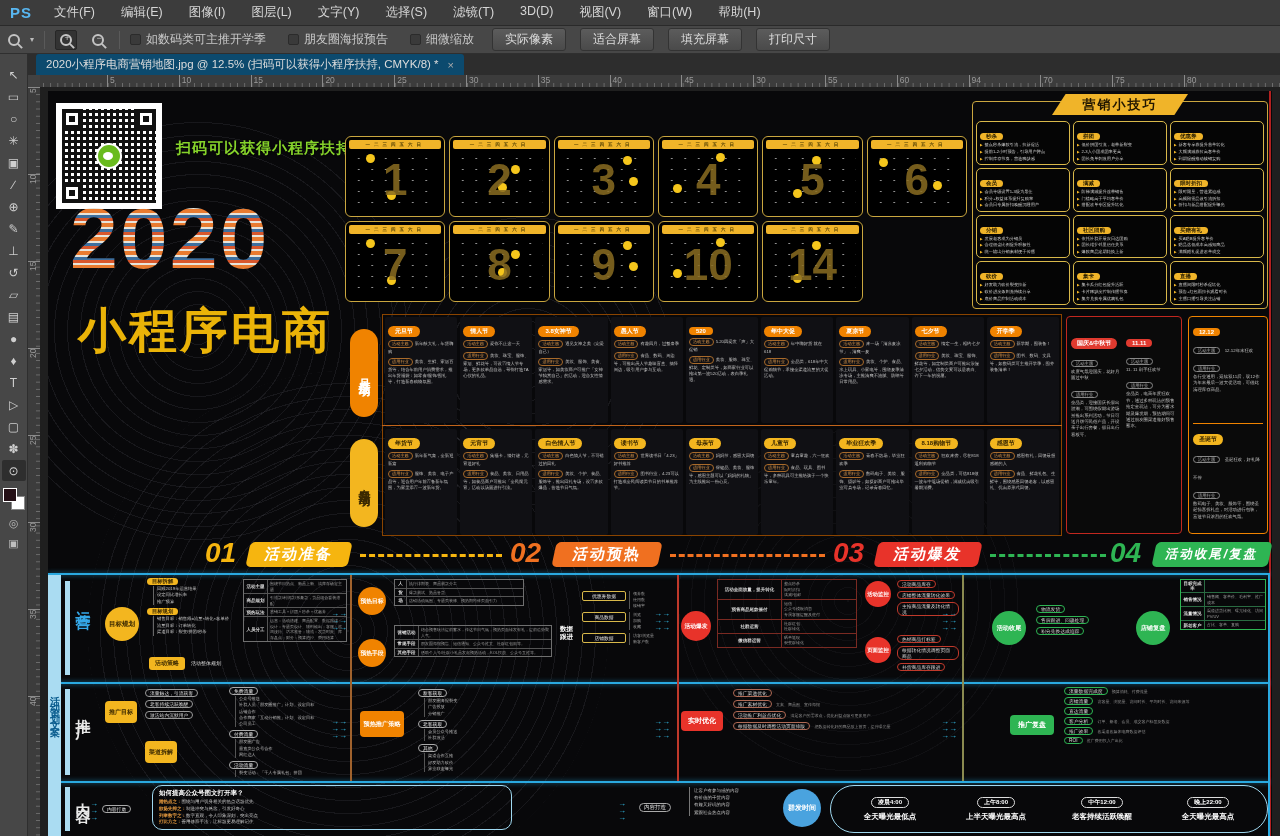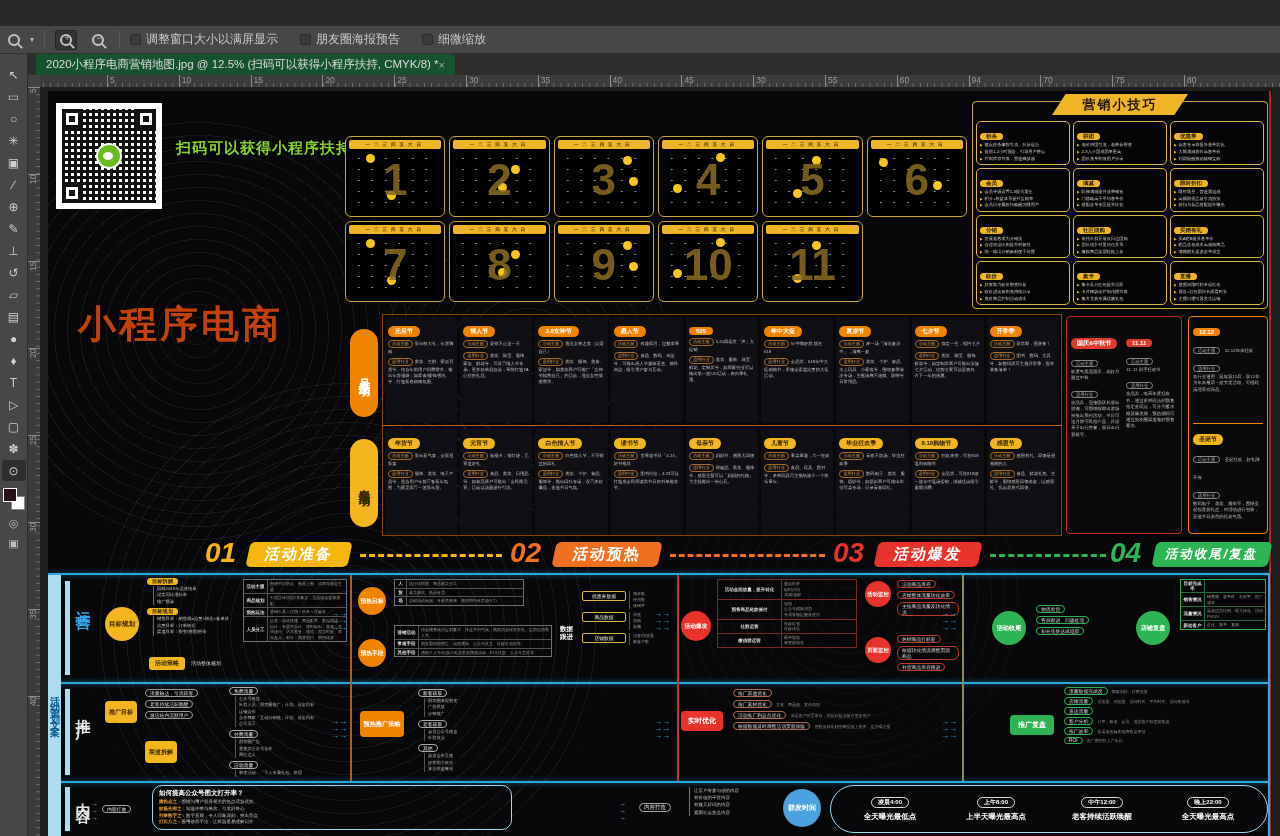--- a/index.html
+++ b/index.html
@@ -16,21 +16,21 @@
   .magsign{position:absolute;left:1px;top:-3px;font-size:9px;color:#c4c4c4;width:8px;text-align:center}
   .caret{color:#bbb;font-size:8px}
   .vdiv{width:1px;height:18px;background:#5a5a5a}
   .zbtn{width:22px;height:20px;display:flex;align-items:center;justify-content:center;border-radius:2px}
   .zbtn.active{background:#333;border:1px solid #262626}
   .chk{display:flex;align-items:center;gap:5px}
   .chkbox{width:11px;height:11px;background:#3a3a3a;border:1px solid #2b2b2b;border-radius:2px}
   .chklabel{color:#c9c9c9;font-size:12px}
   .obtn{background:linear-gradient(#5c5c5c,#4a4a4a);border:1px solid #333;border-radius:3px;color:#ddd;font-size:12px;padding:2px 12px}
   #tabbar{position:absolute;left:28px;top:54px;width:1252px;height:21px;background:#2d2d2d}
-  #tab{position:absolute;left:8px;top:0;height:21px;background:#14532d;border-radius:3px 3px 0 0;display:flex;align-items:center;padding:0 10px;max-width:470px}
+  #tab{position:absolute;left:8px;top:0;height:21px;background:#0c4a6e;border-radius:3px 3px 0 0;display:flex;align-items:center;gap:9px;padding:0 10px;max-width:470px}
   #tabtitle{color:#dcdcdc;font-size:11.5px;white-space:nowrap}
   #tabclose{color:#aaa;font-size:11px}
   #rulertop{position:absolute;left:40px;top:75px;width:1240px;height:12px;background:#3c3c3c;display:flex;padding-left:67px;overflow:hidden;background-image:repeating-linear-gradient(90deg,#6e6e6e 0 1px,transparent 1px 7.2px);background-size:7.2px 4px;background-position:3px bottom;background-repeat:repeat-x}
   .rt{width:71.8px;flex:none;color:#9a9a9a;font-size:8.5px;border-left:1px solid #8a8a8a;padding-left:2px;line-height:10px}
   #rulerleft{position:absolute;left:28px;top:87px;width:12px;height:749px;background:#3c3c3c;background-image:repeating-linear-gradient(180deg,#6e6e6e 0 1px,transparent 1px 7.2px);background-size:4px 7.2px;background-repeat:repeat-y;background-position:right top;overflow:hidden}
   .rl{height:83px;color:#9a9a9a;font-size:8.5px;writing-mode:vertical-rl;transform:rotate(180deg);text-align:right;border-bottom:1px solid #8a8a8a;width:12px}
   #rcorner{position:absolute;left:28px;top:75px;width:12px;height:12px;background:#424242}
   #toolbar{position:absolute;left:0;top:54px;width:28px;height:782px;background:#474747;border-right:1px solid #2e2e2e;display:flex;flex-direction:column;align-items:center;padding-top:10px;gap:1px}
   .tool{width:24px;height:21px;display:flex;align-items:center;justify-content:center;color:#cfcfcf;font-size:12px;border-radius:2px}
   .tool.active{background:#2e2e2e}
@@ -45,21 +45,21 @@
   #redge{position:absolute;right:1px;top:0;width:2px;height:100%;background:#b32020}
   
   #qr{position:absolute;left:8px;top:12px;width:106px;height:106px;background:#fff;padding:6px}
   #qrin{position:relative;width:100%;height:100%;background:repeating-linear-gradient(0deg,#111 0 3px,transparent 3px 6px),repeating-linear-gradient(90deg,#111 0 3px,#fff 3px 6px)}
   .fp{position:absolute;width:20px;height:20px;border:4px solid #111;background:#fff}
   .fp::after{content:"";position:absolute;left:3px;top:3px;width:6px;height:6px;background:#111}
   #wx{position:absolute;left:50%;top:50%;transform:translate(-50%,-50%);width:26px;height:26px;border-radius:50%;background:#69bb1e;border:2px solid #fff}
   #wx::after{content:"";position:absolute;left:5px;top:7px;width:10px;height:8px;border-radius:50%;background:#fff}
   #scantext{position:absolute;left:128px;top:48px;font-size:15px;font-weight:bold;color:#86d32b;letter-spacing:1px;text-shadow:0 1px 2px #000}
   #year{position:absolute;left:22px;top:104px;font-size:86px;font-weight:800;letter-spacing:2px;background:repeating-linear-gradient(180deg,#e87b30 0 4px,#e8e4da 4px 6px,#3e6f9e 6px 9px,#d8572c 9px 12px,#e8e4da 12px 14px);-webkit-background-clip:text;background-clip:text;color:transparent;line-height:1}
-  #t1{position:absolute;left:30px;top:208px;font-size:38px;font-weight:800;color:#c2410c;letter-spacing:3px}
+  #t1{position:absolute;left:30px;top:208px;font-size:48px;font-weight:800;color:#eab308;letter-spacing:3px}
   #t2{position:absolute;left:68px;top:256px;font-size:38px;font-weight:800;color:#fff;letter-spacing:3px}
   
   #calhead{position:absolute;left:297px;top:8px;width:622px;height:30px;background:linear-gradient(#f6a02c,#ef8200);border-radius:8px;display:flex;align-items:center;justify-content:center;color:#fff;font-size:17px;font-weight:800;letter-spacing:5px}
   #cals{position:absolute;left:297px;top:45px;width:622px;display:grid;grid-template-columns:repeat(6,1fr);gap:4px}
   .cal{position:relative;height:81px;background:#000;border:1px solid #c9a63f;border-radius:6px;padding:3px;overflow:hidden}
   .calhead{height:9px;background:#f0b429;border-radius:2px;font-size:4.5px;color:#4a3a00;text-align:center;line-height:9px;letter-spacing:4px;font-weight:bold}
   .dates{position:absolute;left:6px;right:6px;top:16px;bottom:5px;background-image:radial-gradient(circle,#8f8f8f .6px,transparent .9px);background-size:13.5px 11px}
   .mnum{position:absolute;left:50%;top:55%;transform:translate(-50%,-50%);font-size:44px;font-weight:800;color:#8a6d22;opacity:.85}
   .hl{position:absolute;width:9px;height:9px;border-radius:50%;background:#f5c61c}
   .cal:nth-child(6n+1) .h1{left:20%;top:22%}.cal:nth-child(6n+1) .h2{left:42%;top:68%}
@@ -136,50 +136,74 @@
   .ctbox{position:absolute;border:1.5px solid #9fd8f0;border-radius:10px;padding:3px 6px}
   .cttitle{color:#fff;font-size:6.5px;font-weight:800;margin-bottom:1px}
   .cttip{font-size:4.5px;color:#c5c5c5;line-height:1.5}
   .cttip b{color:#f0a040}
 </style>
 </head>
 <body>
 
 <div id="app">
 
+  <div id="menubar">
+    <span id="pslogo">PS</span>
+    <div style="display:flex;gap:26px">
+
+    <span class="menu-item">文件(F)</span>
+        <span class="menu-item">编辑(E)</span>
+        <span class="menu-item">图像(I)</span>
+        <span class="menu-item">图层(L)</span>
+        <span class="menu-item">文字(Y)</span>
+        <span class="menu-item">选择(S)</span>
+        <span class="menu-item">滤镜(T)</span>
+        <span class="menu-item">3D(D)</span>
+        <span class="menu-item">视图(V)</span>
+        <span class="menu-item">窗口(W)</span>
+        <span class="menu-item">帮助(H)</span>
+      </div>
+  </div>
 
   <div id="optionsbar">
     <span class="mag"></span>
     <span class="caret">▾</span>
     <span class="vdiv"></span>
     <span class="zbtn active">
         <span class="mag">
           <span class="magsign">+</span>
         </span>
       </span>
     <span class="zbtn">
         <span class="mag">
           <span class="magsign">−</span>
         </span>
       </span>
     <span class="vdiv"></span>
     <div style="display:flex;gap:22px">
 
     <span class="chk">
         <span class="chkbox"></span>
-        <span class="chklabel">调整窗口大小以满屏显示</span>
+        <span class="chklabel">如数码类可主推开学季</span>
       </span>
         <span class="chk">
         <span class="chkbox"></span>
         <span class="chklabel">朋友圈海报预告</span>
       </span>
         <span class="chk">
         <span class="chkbox"></span>
         <span class="chklabel">细微缩放</span>
       </span>
+      </div>
+    <div style="display:flex;gap:14px;margin-left:8px">
+
+    <button class="obtn">实际像素</button>
+        <button class="obtn">适合屏幕</button>
+        <button class="obtn">填充屏幕</button>
+        <button class="obtn">打印尺寸</button>
       </div>
   </div>
 
   <div id="tabbar">
     <div id="tab">
       <span id="tabtitle">2020小程序电商营销地图.jpg @ 12.5% (扫码可以获得小程序扶持, CMYK/8) *</span>
       <span id="tabclose">×</span>
     </div>
   </div>
 
@@ -286,20 +310,21 @@
 
       <div id="qr">
         <div id="qrin">
           <span class="fp" style="left:0;top:0"></span>
           <span class="fp" style="right:0;top:0"></span>
           <span class="fp" style="left:0;bottom:0"></span>
           <span id="wx"></span>
         </div>
       </div>
       <div id="scantext">扫码可以获得小程序扶持</div>
+      <div id="year">2020</div>
       <div id="t1">小程序电商</div>
 
       <div id="cals">
 
       <div class="cal">
           <div class="calhead">一二三四五六日</div>
           <div class="dates"></div>
           <span class="hl h1"></span>
           <span class="hl h2"></span>
           <div class="mnum">1</div>
@@ -365,21 +390,21 @@
           <div class="dates"></div>
           <span class="hl h1"></span>
           <span class="hl h2"></span>
           <div class="mnum">10</div>
         </div>
           <div class="cal">
           <div class="calhead">一二三四五六日</div>
           <div class="dates"></div>
           <span class="hl h1"></span>
           <span class="hl h2"></span>
-          <div class="mnum">11</div>
+          <div class="mnum">14</div>
         </div>
         </div>
 
       <div id="tipsframe"></div>
       <div id="tipsbanner">营销小技巧</div>
       <div id="tipsgrid">
 
       <div class="tip">
           <span class="tiplabel">秒杀</span>
           <div>

